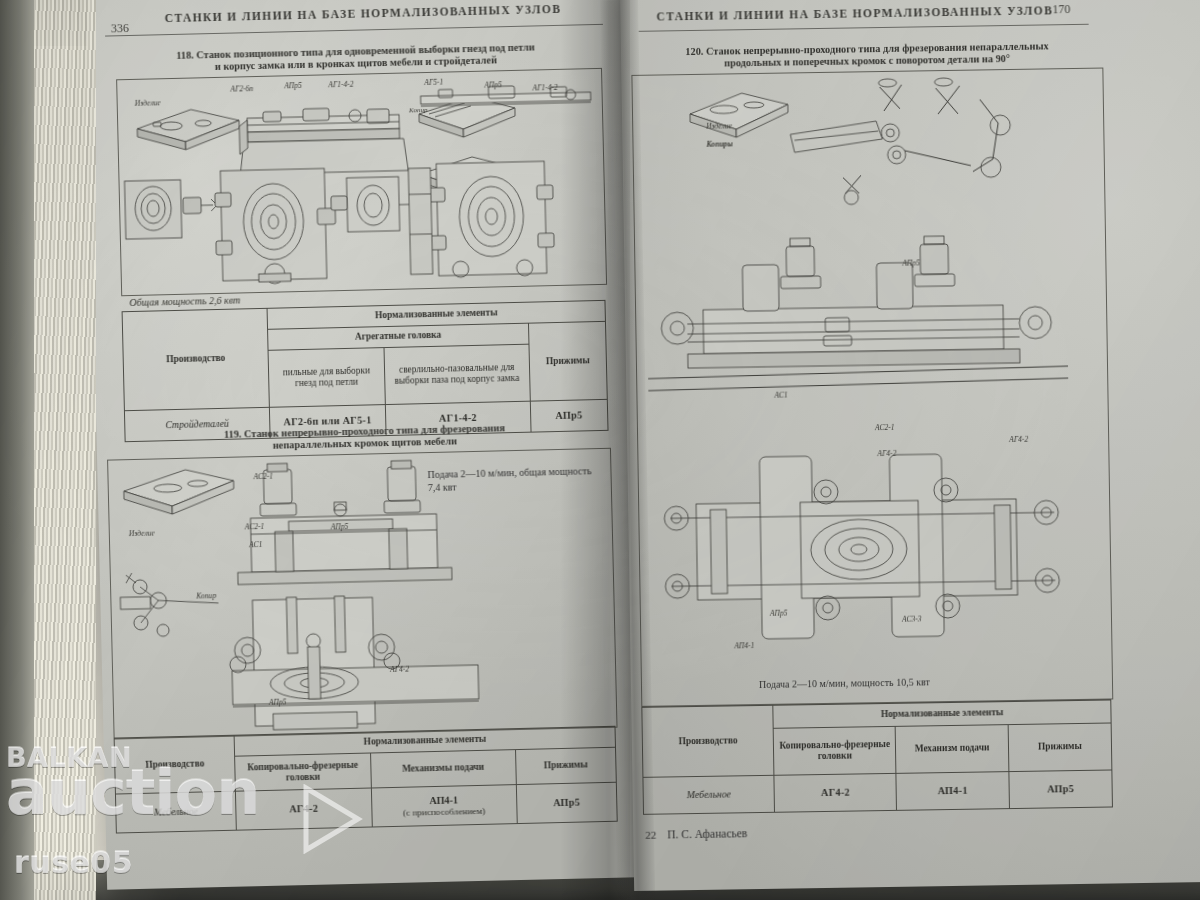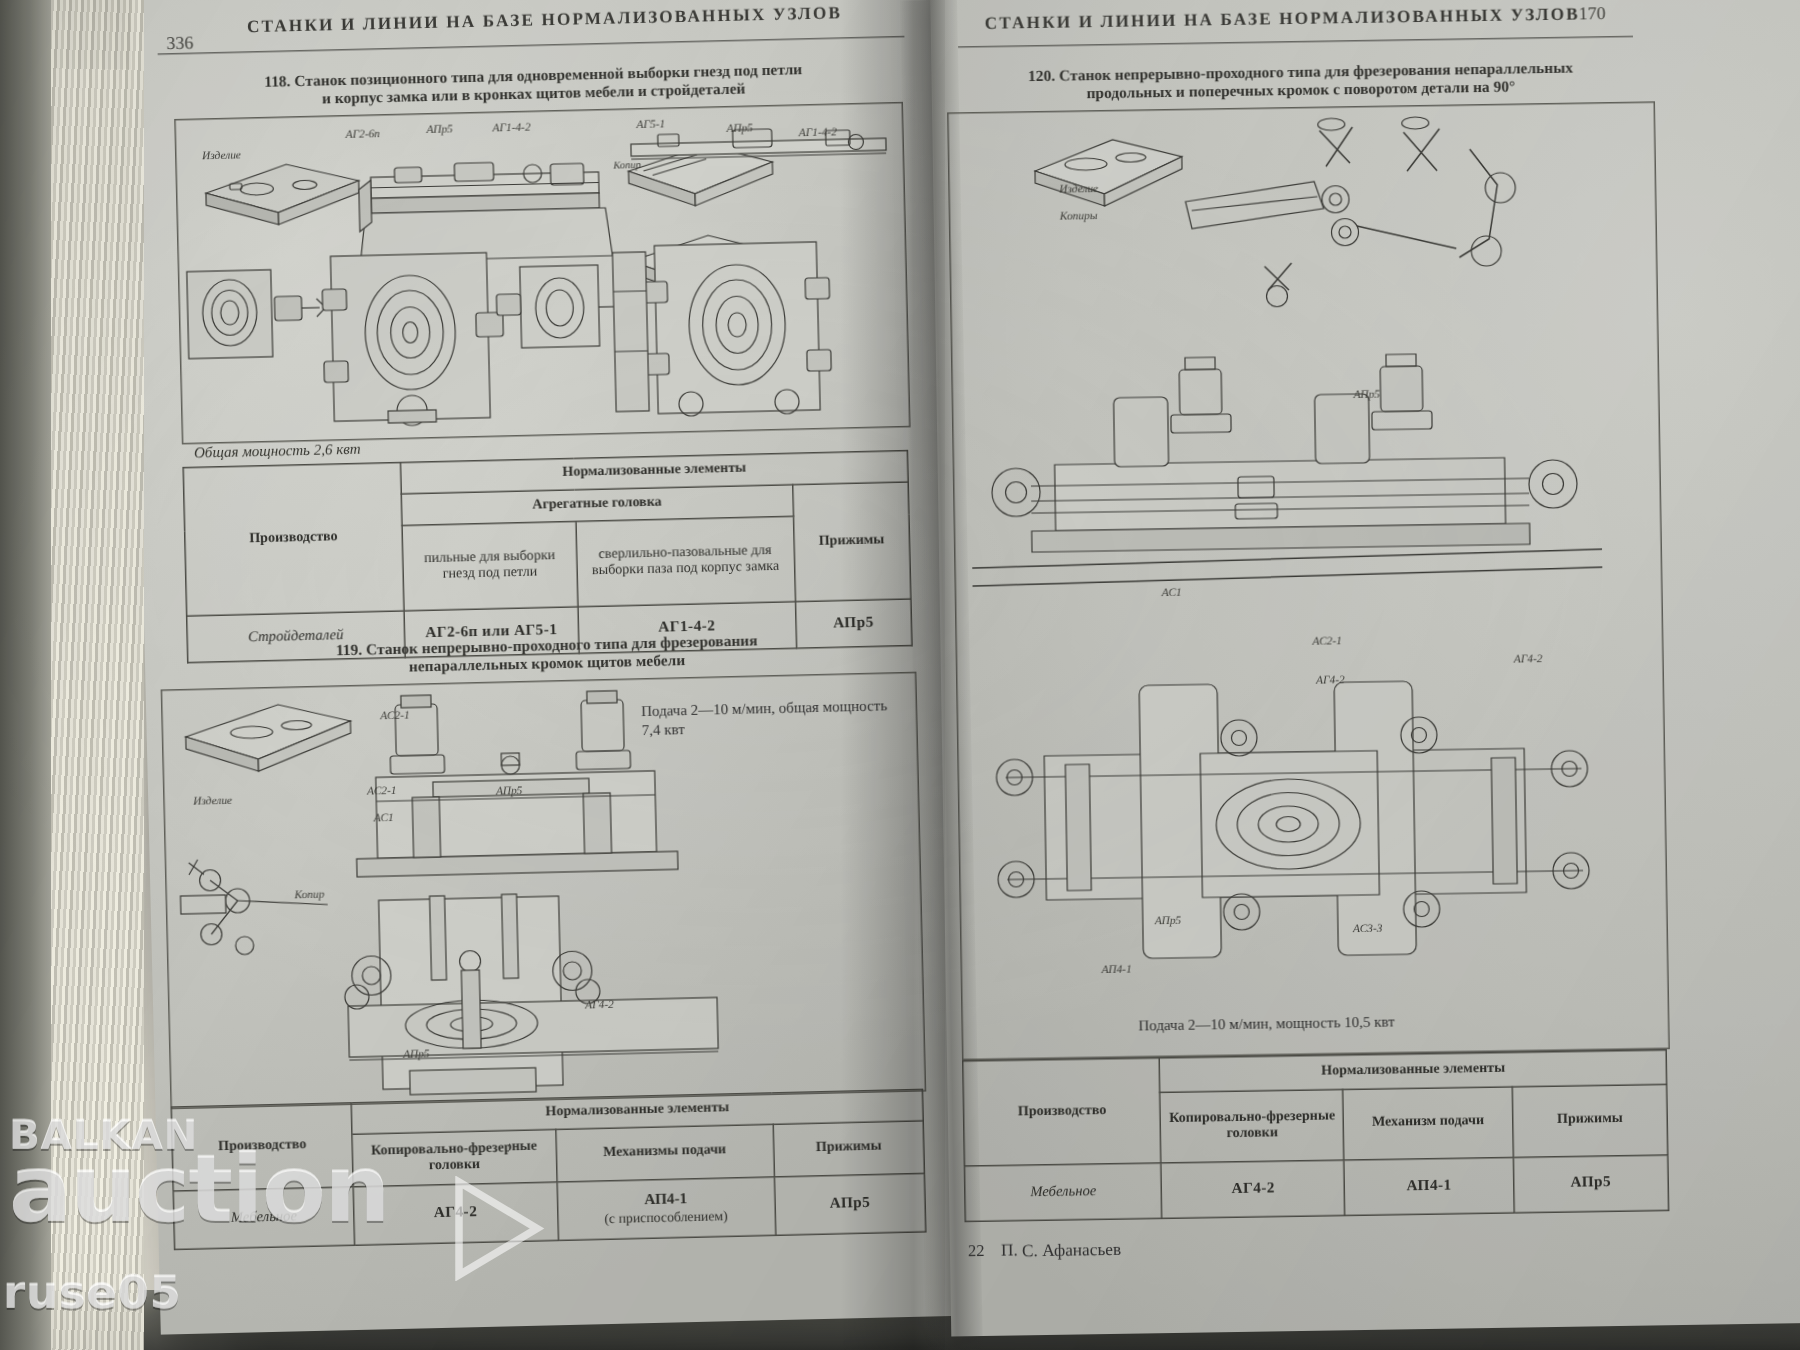--- a/index.html
+++ b/index.html
@@ -124,21 +124,21 @@
 
   
   .wm{position:absolute;pointer-events:none;user-select:none;}
   .wm-txt{
     position:absolute;font-family:"DejaVu Sans", sans-serif;font-weight:bold;
     color:rgba(255,255,255,.62);
     text-shadow:0 1px 0 rgba(0,0,0,.30), 0 -1px 0 rgba(255,255,255,.45);
   }
   .wm-balkan{left:6px;top:742px;font-size:27px;letter-spacing:.5px;}
   .wm-auction{left:6px;top:762px;font-size:62px;letter-spacing:-1px;line-height:1;}
-  .wm-ruse{left:2px;top:845px;font-size:30px;letter-spacing:.5px;}
+  .wm-ruse{left:14px;top:845px;font-size:30px;letter-spacing:.5px;}
   .wm-play{
     position:absolute;left:262px;top:786px;width:0;height:0;
     border-left:46px solid rgba(255,255,255,.0);
     border-top:30px solid transparent;border-bottom:30px solid transparent;
     box-sizing:border-box;
   }
   .wm-play svg{position:absolute;left:-6px;top:-32px;}
 </style>
 </head>
 <body>
@@ -487,21 +487,21 @@
               <circle cx="396" cy="138" r="5"></circle>
             <line x1="20" y1="70" x2="404" y2="70"></line>
             <line x1="20" y1="138" x2="404" y2="138"></line>
             <rect x="60" y="62" width="16" height="84" fill="#c2c3bd"></rect>
             <rect x="344" y="62" width="16" height="84" fill="#c2c3bd"></rect>
           </g>
         </svg>
       </div>
 
       <span class="lbl" style="left:84px;top:132px;">Изделие</span>
-      <span class="lbl" style="left:84px;top:150px;">Копиры</span>
+      <span class="lbl" style="left:84px;top:150px;font-weight:bold;">Копиры</span>
       <span class="lbl" style="left:278px;top:272px;">АПр5</span>
       <span class="lbl" style="left:148px;top:402px;">АС1</span>
       <span class="lbl" style="left:248px;top:436px;">АС2-1</span>
       <span class="lbl" style="left:250px;top:462px;">АГ4-2</span>
       <span class="lbl" style="left:382px;top:450px;">АГ4-2</span>
       <span class="lbl" style="left:140px;top:620px;">АПр5</span>
       <span class="lbl" style="left:104px;top:652px;">АП4-1</span>
       <span class="lbl" style="left:272px;top:628px;">АС3-3</span>
 
       <div class="plain" style="left:128px;top:690px;">Подача 2—10 м/мин, мощность 10,5 квт</div>

